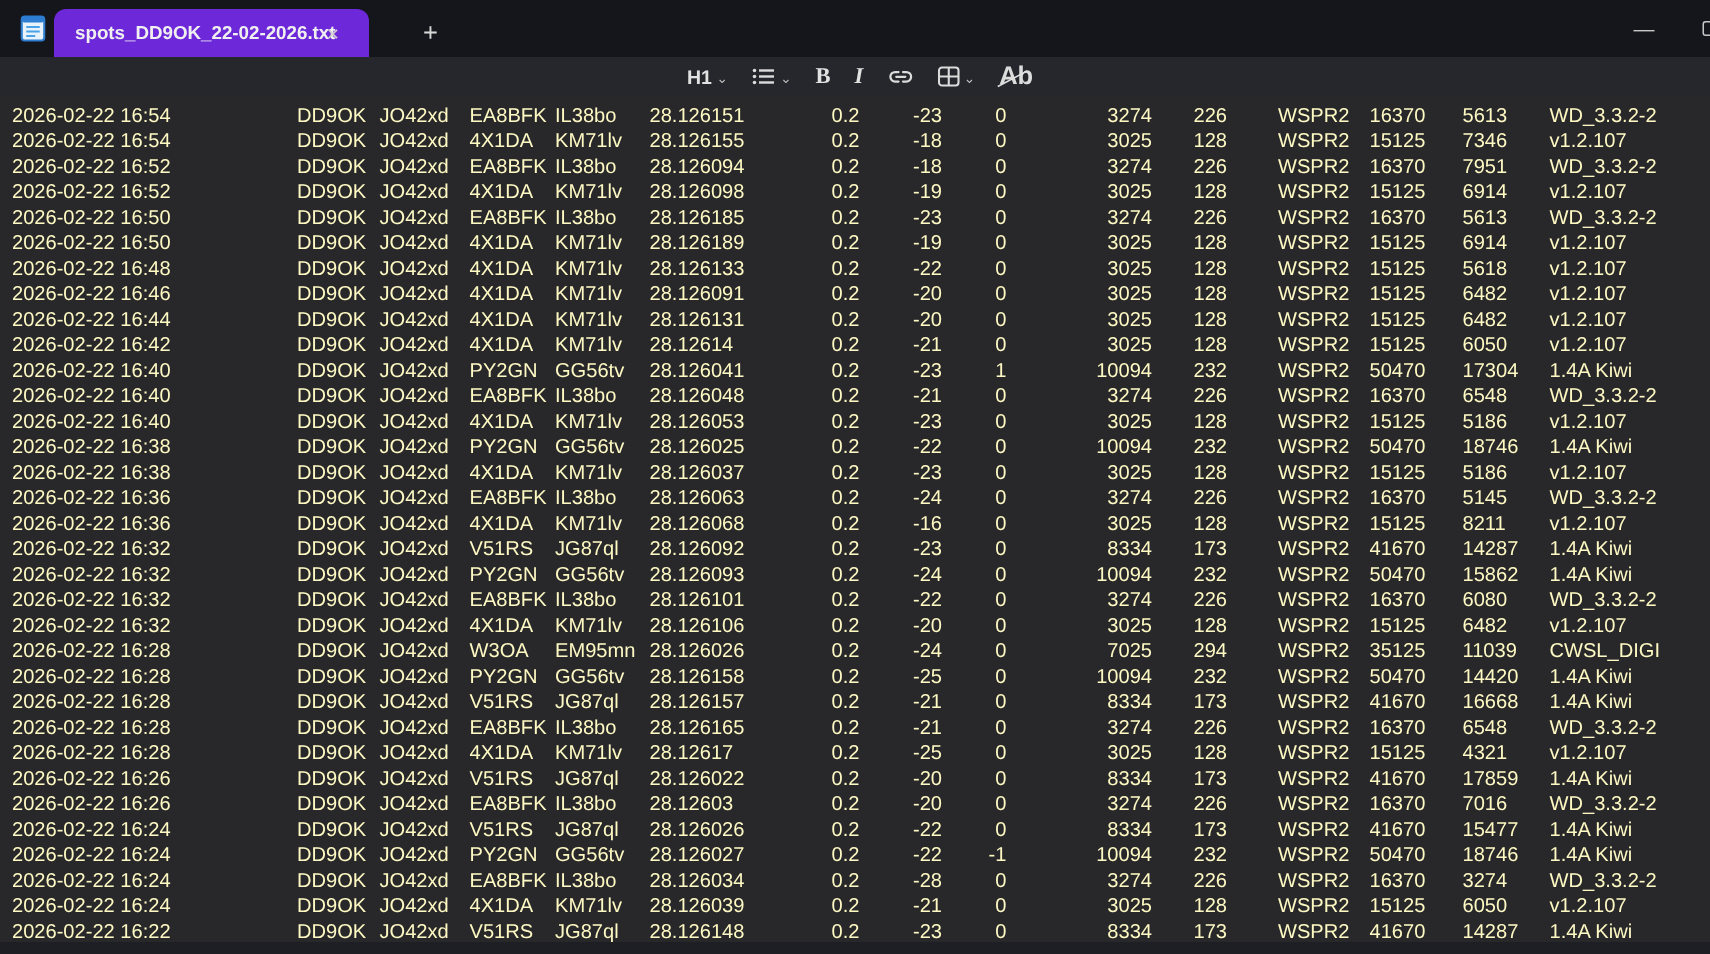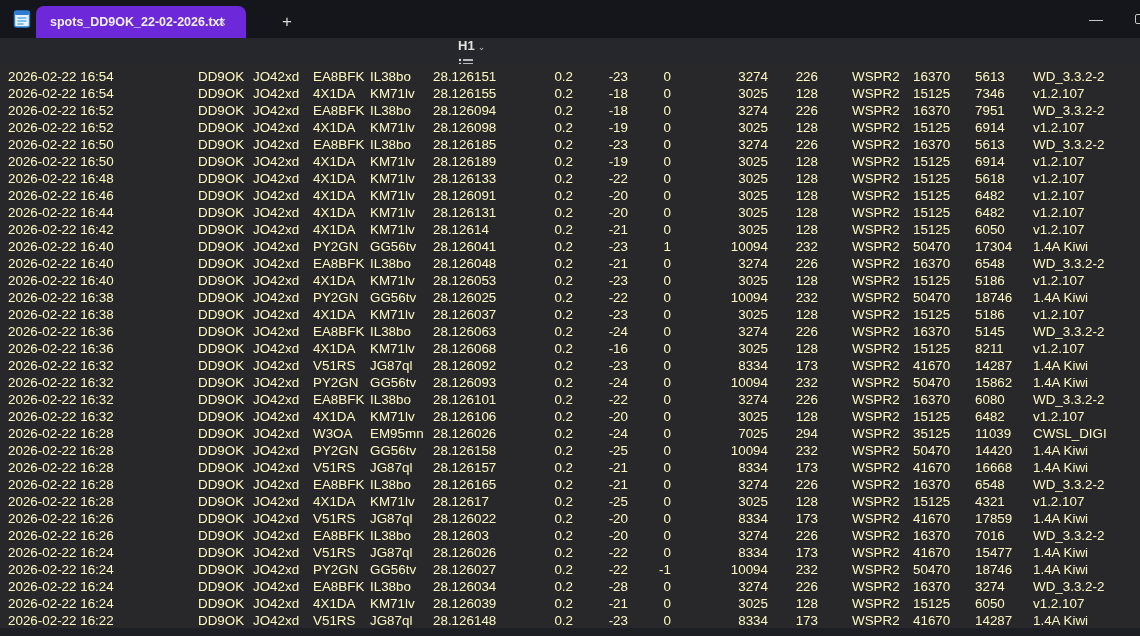--- a/index.html
+++ b/index.html
@@ -22,21 +22,21 @@
   .btn-min { left:1074px; font-size:14px; }
   .btn-max { left:1118px; }
   .btn-max .square { width:10px; height:10px; border:1px solid #c8c8c8; border-radius:2px; }
 
   
   .menubar { position:absolute; top:38px; left:0; width:1140px; height:26px; background:#26272d; }
   .menu-items { position:absolute; left:2px; top:0; height:26px; display:flex; }
   .menu-item { padding:0 14px; height:26px; line-height:26px; color:#ececec; font-size:13px;
                border-radius:5px; }
   .toolbar { position:absolute; left:452px; top:0; height:26px; display:flex; align-items:center; gap:4px;
-             color:#dcdcdc;flex-direction:column; }
+             color:#dcdcdc; }
   .tb-btn { display:flex; align-items:center; height:22px; padding:0 6px; border-radius:4px; gap:3px; }
   .tb-label { font-size:13px; font-weight:bold; color:#e2e2e2; }
   .tb-b { font-family:"Liberation Serif", serif; font-weight:bold; font-size:15px; }
   .tb-i { font-family:"Liberation Serif", serif; font-style:italic; font-size:15px; }
   .chev { font-size:9px; color:#bdbdbd; transform:translateY(1px); }
   .tb-icon svg { display:block; }
   .tb-ab { position:relative; font-size:17px; font-weight:bold; }
   .tb-ab::after { content:""; position:absolute; left:-2px; top:55%; width:22px; height:1.4px;
                   background:#e2e2e2; transform:rotate(-28deg); }
 

